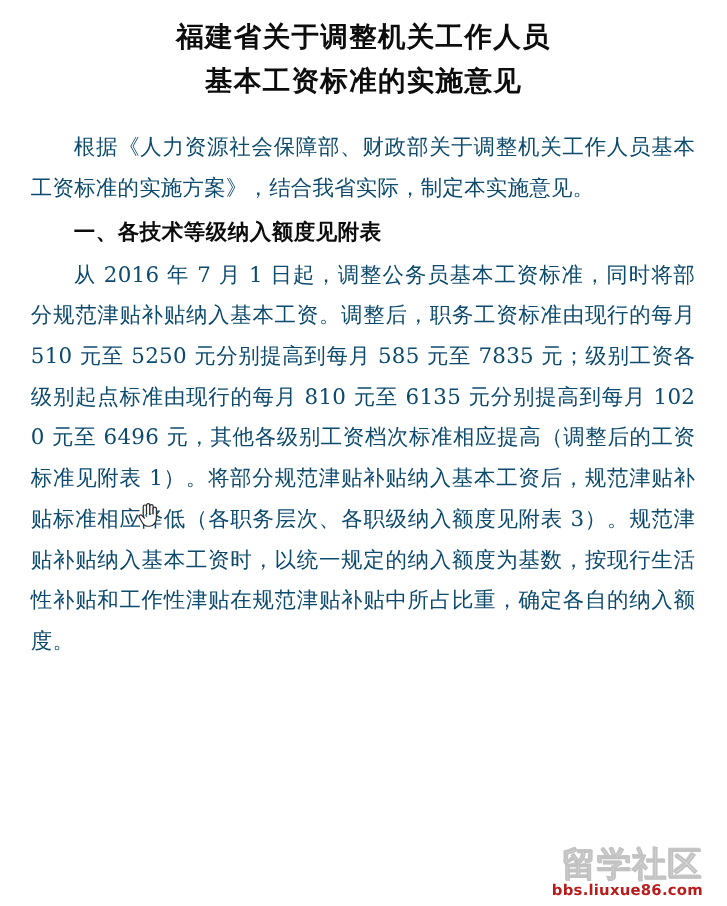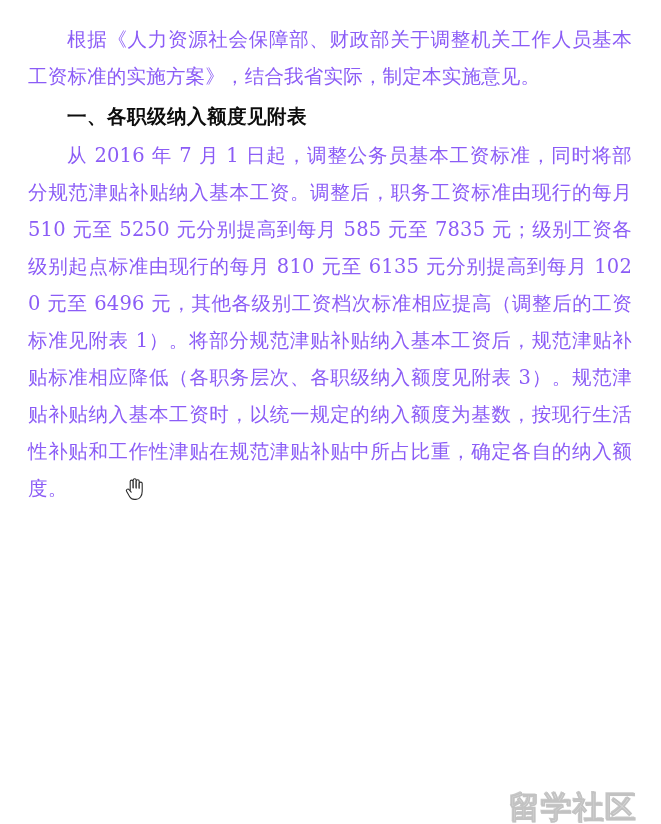--- a/index.html
+++ b/index.html
@@ -47,21 +47,21 @@
   }
 
   p.para {
     margin: 0;
     font-size: 19.5px;
     line-height: 37px;
     text-align: justify;
     text-align-last: left;
     text-justify: inter-character;
     letter-spacing: 0.2px;
-    color: #8b5cf6;
+    color: #0c4a6e;
     word-break: break-all;
   }
   p.para.first-body {
     margin-top: 21px;
   }
   p.para.indent {
     text-indent: 2em;
   }
   p.para.gap {
     margin-top: 2px;
@@ -84,24 +84,24 @@
     left: 124px;
     top: 455px;
     width: 22px;
     height: 26px;
     pointer-events: none;
   }
 
   
   .watermark {
     position: absolute;
-    right: 4px;
+    right: 22px;
     bottom: 6px;
     width: 148px;
-    text-align: left;
+    text-align: right;
     pointer-events: none;
     user-select: none;
   }
   .watermark .wm-main {
     display: block;
     font-family: "DejaVu Sans", "Liberation Sans", sans-serif;
     font-weight: 700;
     font-size: 31px;
     line-height: 34px;
     letter-spacing: 1px;
@@ -118,26 +118,30 @@
     letter-spacing: 0.2px;
     color: #b91c1c;
     text-shadow: 0.5px 0.5px 0 #fcfcfc;
   }
 </style>
 </head>
 <body>
 
 <div id="page">
 
+  <h1 class="doc-title">
+    <span class="title-line">福建省关于调整机关工作人员</span>
+    <span class="title-line">基本工资标准的实施意见</span>
+  </h1>
 
   <div class="body-wrap">
 
     <p class="para indent first-body">根据《人力资源社会保障部、财政部关于调整机关工作人员基本工资标准的实施方案》，结合我省实际，制定本实施意见。</p>
 
-    <h2 class="section-heading">一、各职级纳入额度见附表</h2>
+    <h2 class="section-heading">一、各技术等级纳入额度见附表</h2>
 
     <p class="para indent gap">从 2016 年 7 月 1 日起，调整公务员基本工资标准，同时将部分规范津贴补贴纳入基本工资。调整后，职务工资标准由现行的每月 510 元至 5250 元分别提高到每月 585 元至 7835 元；级别工资各级别起点标准由现行的每月 810 元至 6135 元分别提高到每月 1020 元至 6496 元，其他各级别工资档次标准相应提高（调整后的工资标准见附表 1）。将部分规范津贴补贴纳入基本工资后，规范津贴补贴标准相应降低（各职务层次、各职级纳入额度见附表 3）。规范津贴补贴纳入基本工资时，以统一规定的纳入额度为基数，按现行生活性补贴和工作性津贴在规范津贴补贴中所占比重，确定各自的纳入额度。</p>
 
 
   </div>
 
   <span class="cursor-hand">
     <svg width="22" height="26" viewBox="0 0 22 26" xmlns="http://www.w3.org/2000/svg">
       <g fill="#ffffff" stroke="#2b2b2b" stroke-width="1.1" stroke-linejoin="round" stroke-linecap="round">
         <path d="M6.2 14.2V5.6a1.5 1.5 0 0 1 3 0v6.2"></path>

